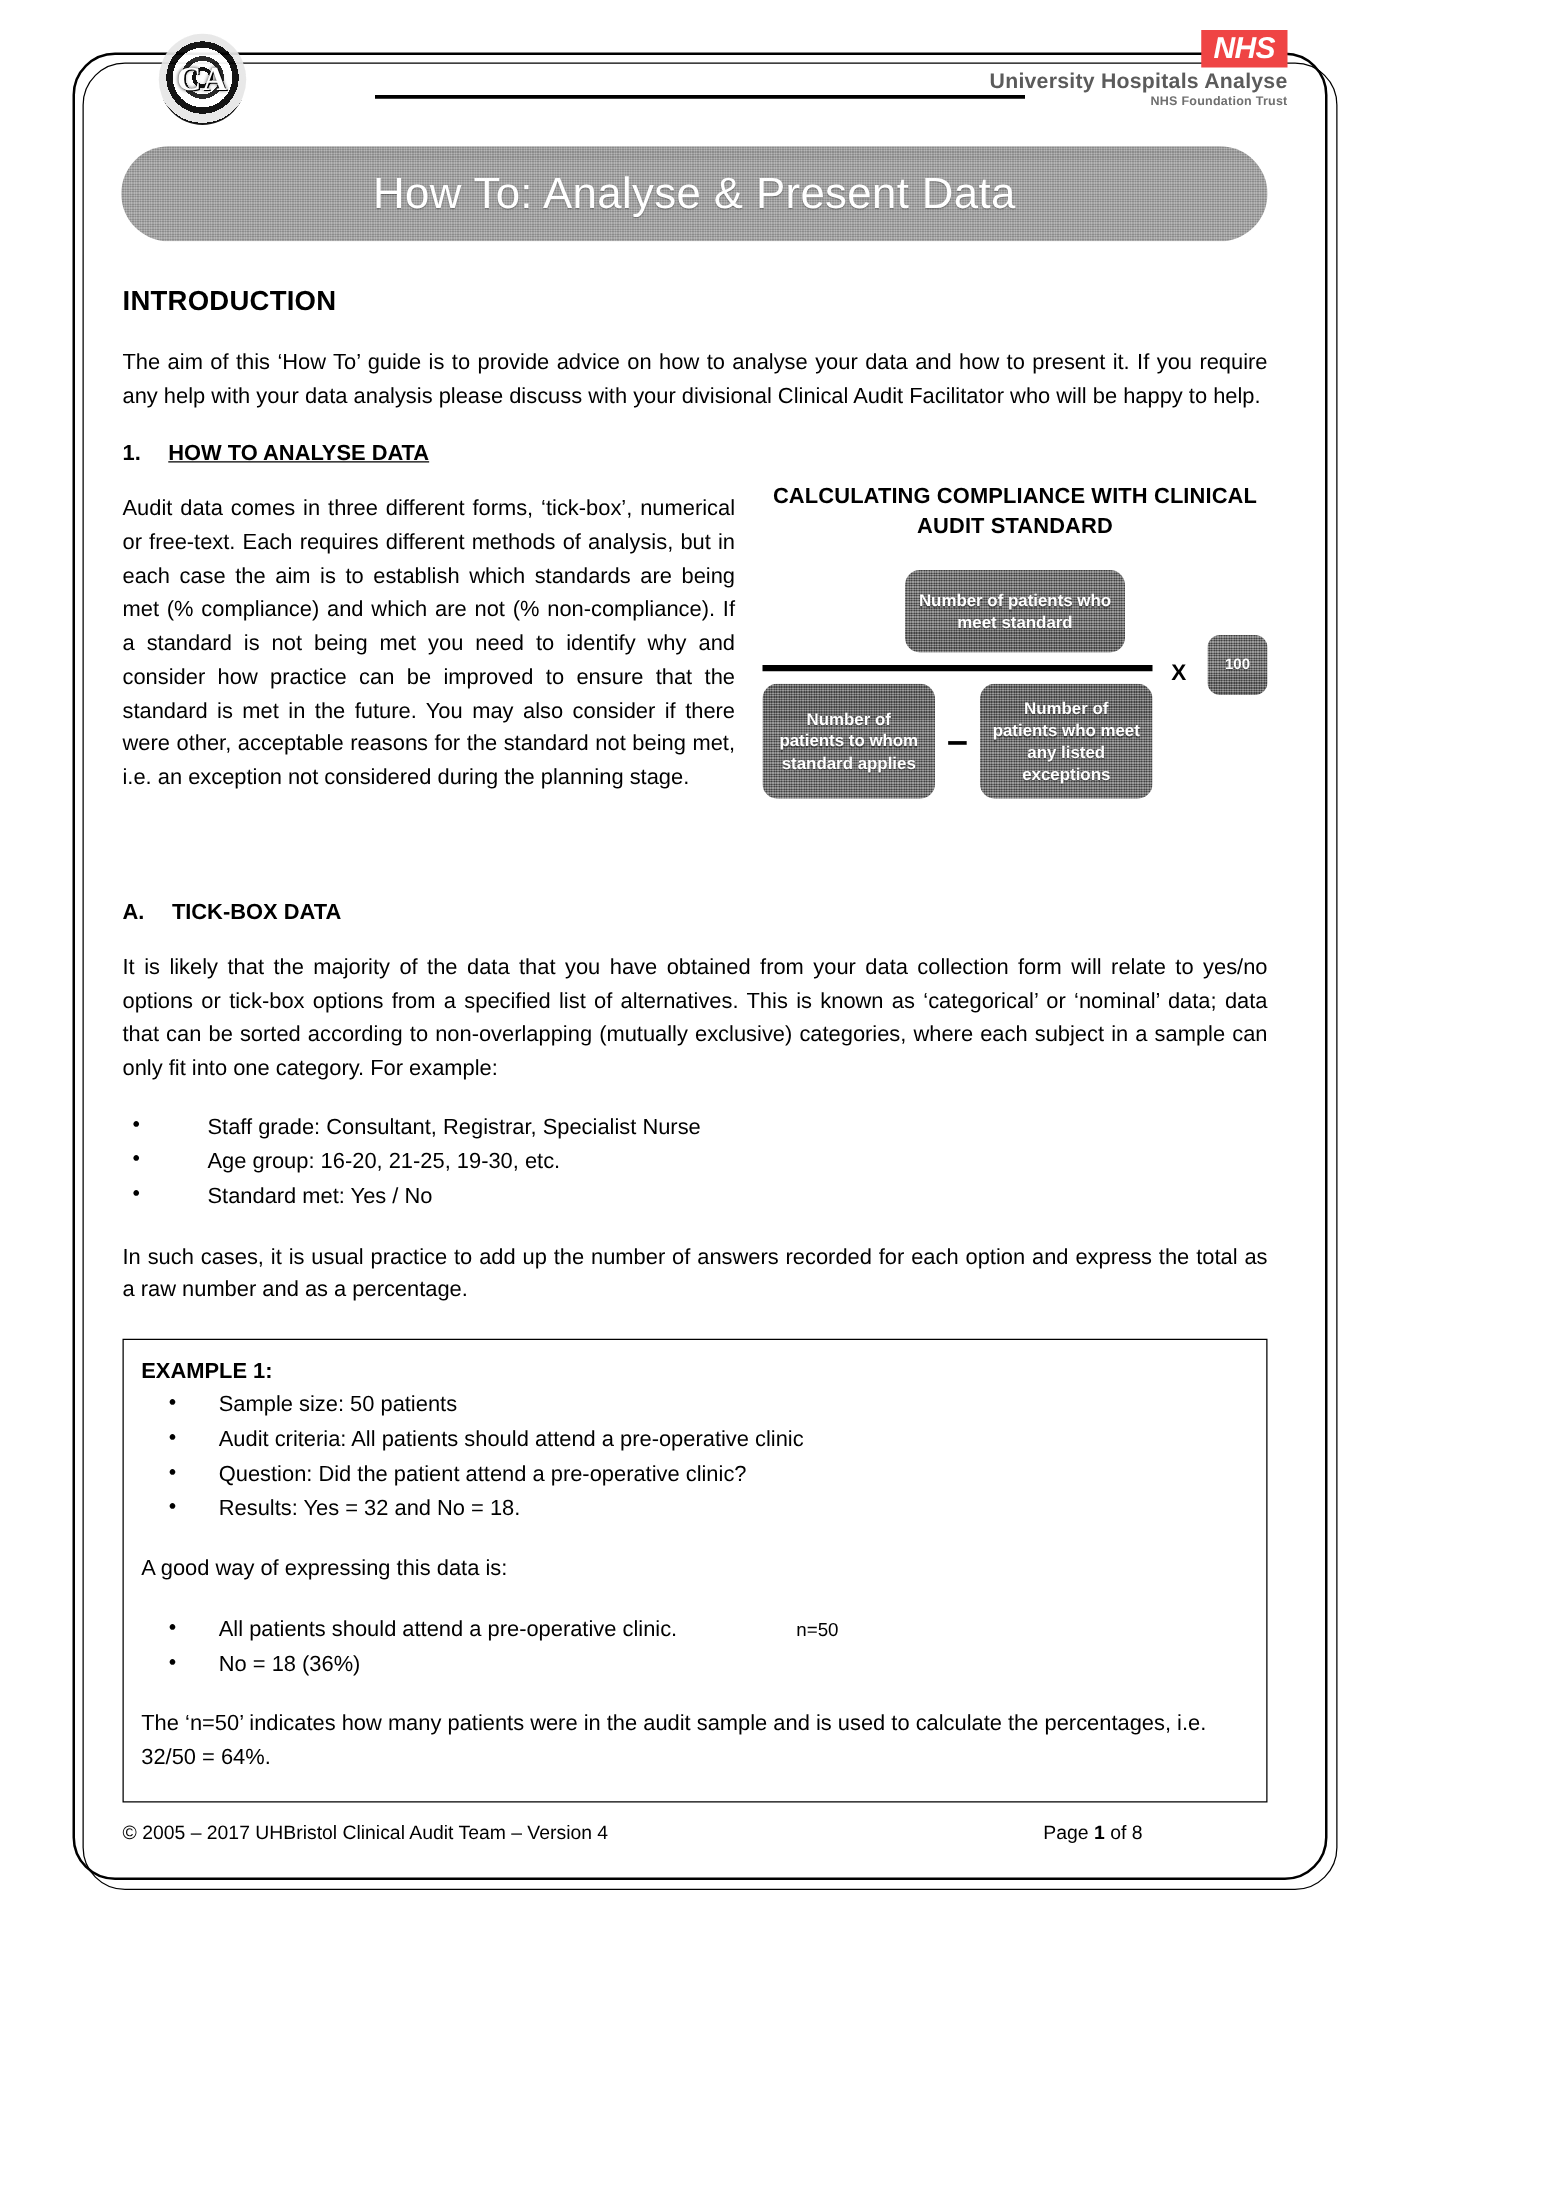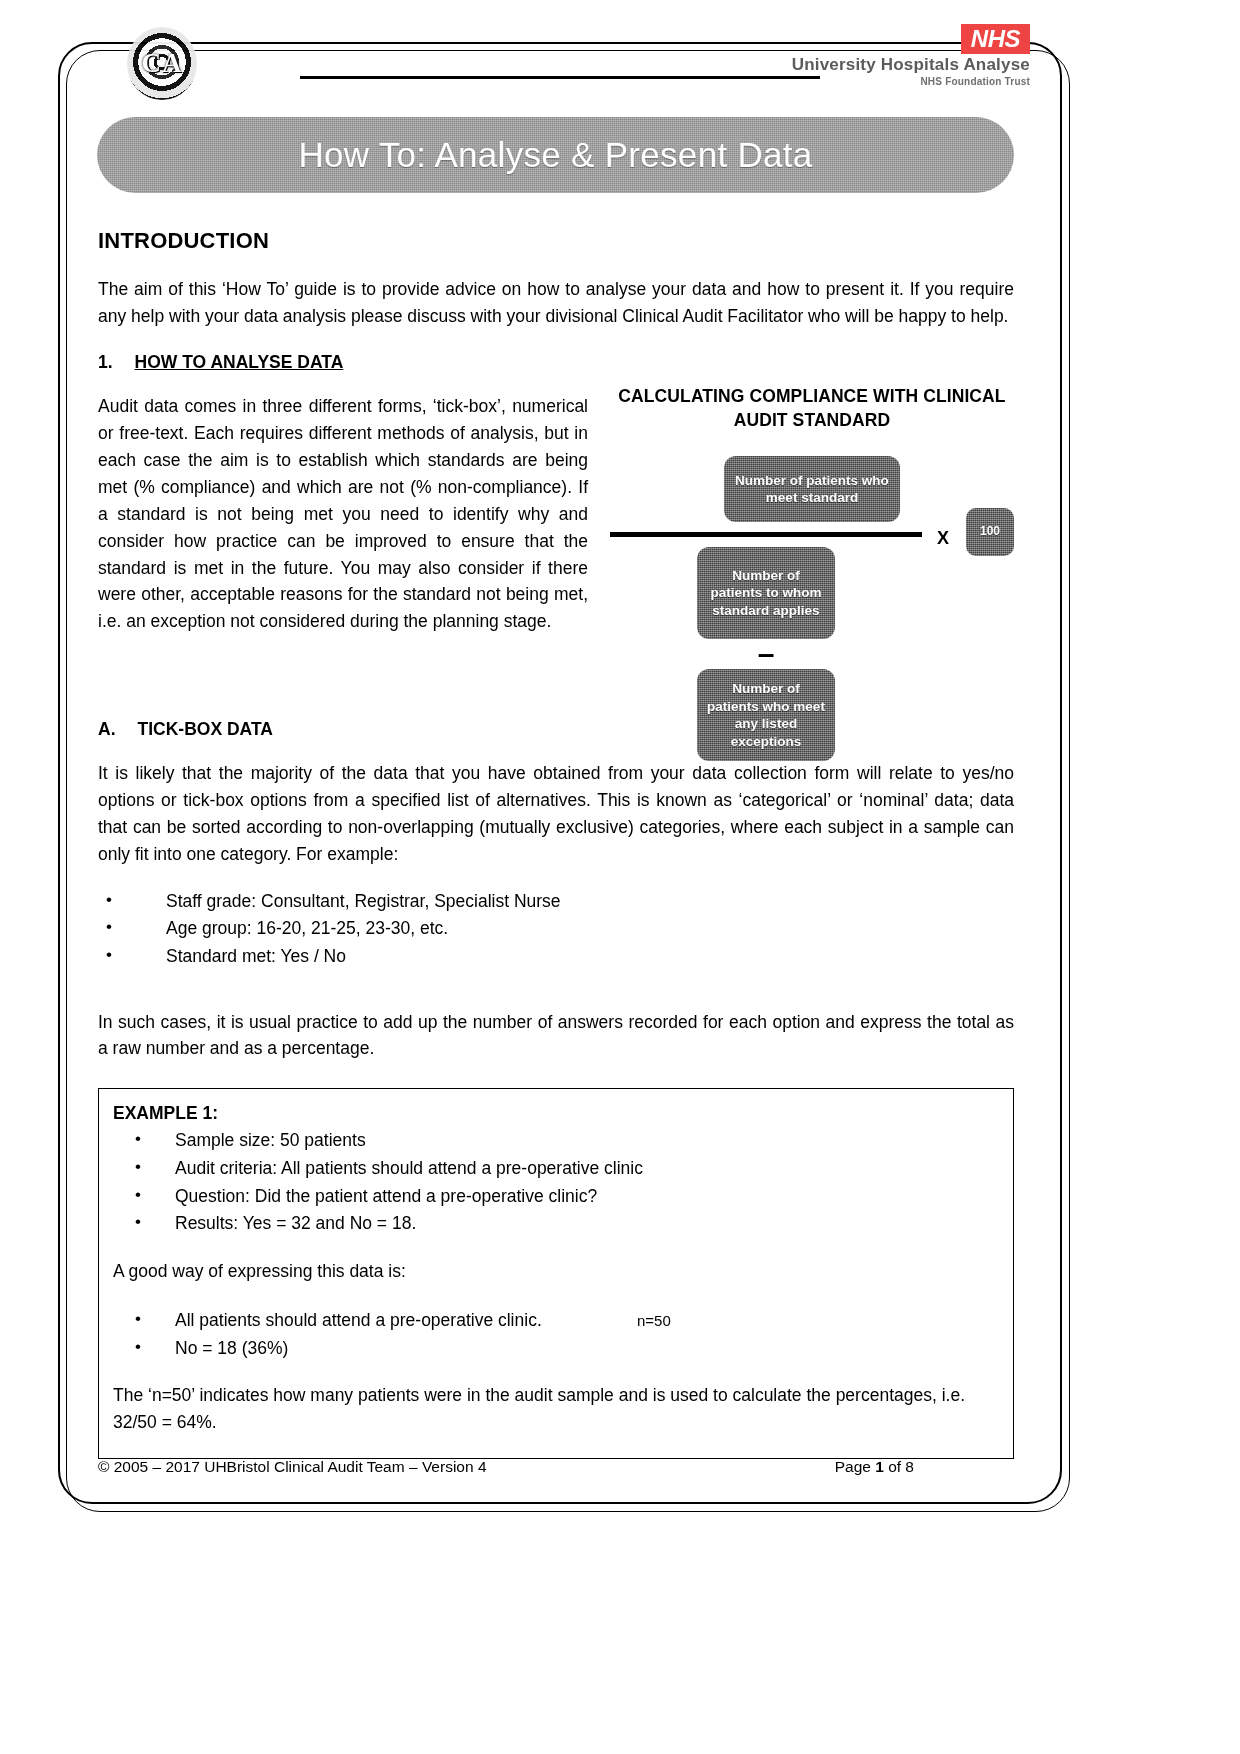--- a/index.html
+++ b/index.html
@@ -233,21 +233,20 @@
     width: 312px;
     height: 5px;
     background: #000;
     margin: 10px 0 10px 0;
   }
   .denom-row {
     display: flex;
     align-items: center;
     gap: 0px;
     width: 312px;
-    flex-direction: column;
   }
   .denom-box {
     width: 138px;
     height: 92px;
     border-radius: 12px;
   }
   .minus-sign {
     width: 36px;
     text-align: center;
     font-size: 30px;
@@ -388,25 +387,25 @@
 
     <div class="numbered-head" style="margin-top:26px;">
       <span>A.</span>
       <span>TICK-BOX DATA</span>
     </div>
 
     <p class="body">It is likely that the majority of the data that you have obtained from your data collection form will relate to yes/no options or tick-box options from a specified list of alternatives. This is known as ‘categorical’ or ‘nominal’ data; data that can be sorted according to non-overlapping (mutually exclusive) categories, where each subject in a sample can only fit into one category. For example:</p>
 
     <ul class="bl">
       <li>Staff grade: Consultant, Registrar, Specialist Nurse</li>
-      <li>Age group: 16-20, 21-25, 23-30, etc.</li>
+      <li>Age group: 16-20, 21-25, 19-30, etc.</li>
       <li>Standard met: Yes / No</li>
     </ul>
 
-    <p class="body" style="margin-top:38px;">In such cases, it is usual practice to add up the number of answers recorded for each option and express the total as a raw number and as a percentage.</p>
+    <p class="body" style="margin-top:21px;">In such cases, it is usual practice to add up the number of answers recorded for each option and express the total as a raw number and as a percentage.</p>
 
     <div class="example-box">
       <div class="example-title">EXAMPLE 1:</div>
       <ul class="bl">
         <li>Sample size: 50 patients</li>
         <li>Audit criteria: All patients should attend a pre-operative clinic</li>
         <li>Question: Did the patient attend a pre-operative clinic?</li>
         <li>Results: Yes = 32 and No = 18.</li>
       </ul>
 

